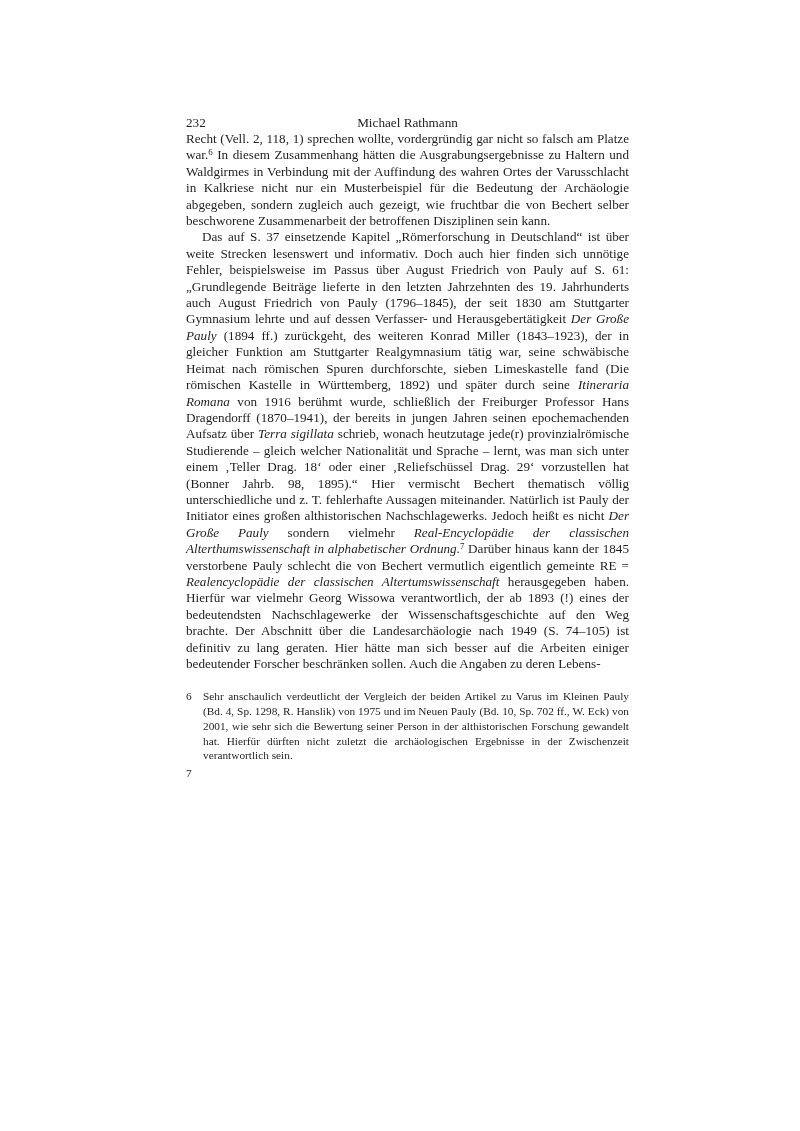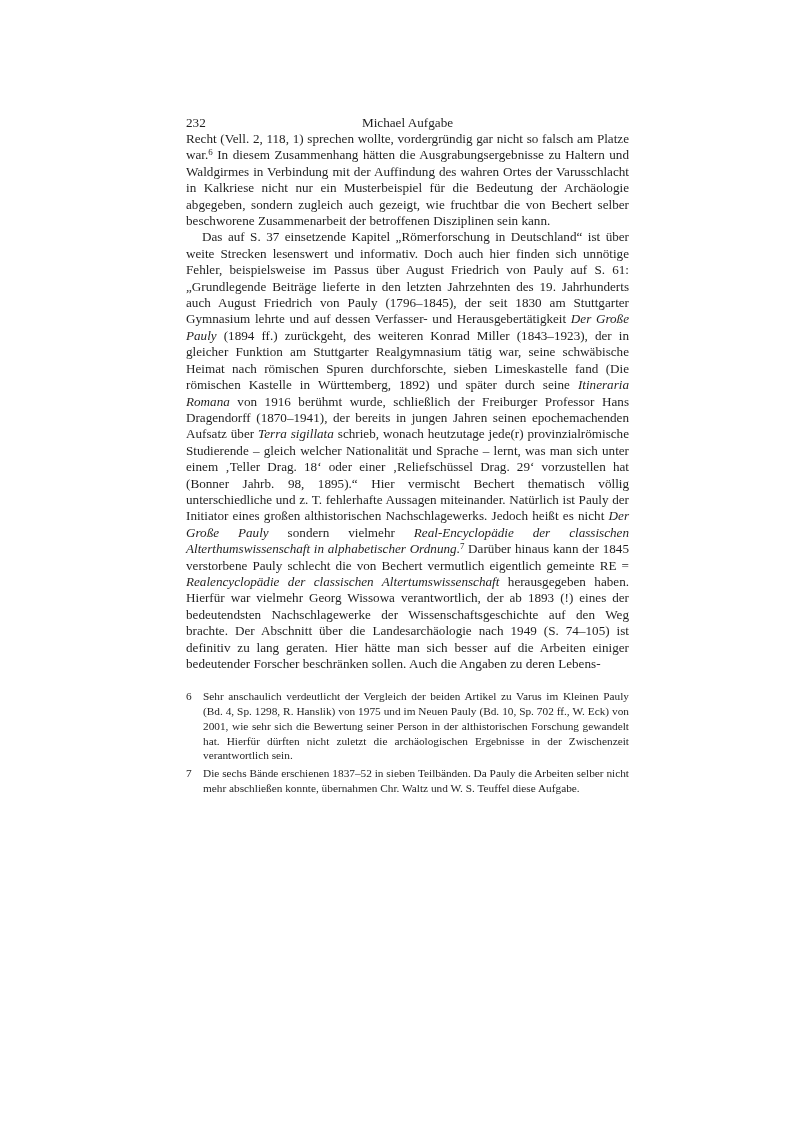--- a/index.html
+++ b/index.html
@@ -76,33 +76,32 @@
   }
 </style>
 </head>
 <body>
 
 <div class="page">
   <div class="content">
 
     <div class="page-header">
       <span class="page-number">232</span>
-      <span class="running-title">Michael Aufgabe</span>
+      <span class="running-title">Michael Rathmann</span>
     </div>
 
     <div class="body-text">
       <p><span>Recht (Vell. 2, 118, 1) sprechen wollte, vordergründig gar nicht so falsch am Platze war.</span><sup>6</sup><span> In diesem Zusammenhang hätten die Ausgrabungsergebnisse zu Haltern und Waldgirmes in Verbindung mit der Auffindung des wahren Ortes der Varusschlacht in Kalkriese nicht nur ein Musterbeispiel für die Bedeutung der Archäologie abgegeben, sondern zugleich auch gezeigt, wie fruchtbar die von Bechert selber beschworene Zusammenarbeit der betroffenen Disziplinen sein kann.</span></p>
       <p class="indented"><span>Das auf S. 37 einsetzende Kapitel „Römerforschung in Deutschland“ ist über weite Strecken lesenswert und informativ. Doch auch hier finden sich unnötige Fehler, beispielsweise im Passus über August Friedrich von Pauly auf S. 61: „Grundlegende Beiträge lieferte in den letzten Jahrzehnten des 19. Jahrhunderts auch August Friedrich von Pauly (1796–1845), der seit 1830 am Stuttgarter Gymnasium lehrte und auf dessen Verfasser- und Herausgebertätigkeit </span><i>Der Große Pauly</i><span> (1894 ff.) zurückgeht, des weiteren Konrad Miller (1843–1923), der in gleicher Funktion am Stuttgarter Realgymnasium tätig war, seine schwäbische Heimat nach römischen Spuren durchforschte, sieben Limeskastelle fand (Die römischen Kastelle in Württemberg, 1892) und später durch seine </span><i>Itineraria Romana</i><span> von 1916 berühmt wurde, schließlich der Freiburger Professor Hans Dragendorff (1870–1941), der bereits in jungen Jahren seinen epochemachenden Aufsatz über </span><i>Terra sigillata</i><span> schrieb, wonach heutzutage jede(r) provinzialrömische Studierende – gleich welcher Nationalität und Sprache – lernt, was man sich unter einem ‚Teller Drag. 18‘ oder einer ‚Reliefschüssel Drag. 29‘ vorzustellen hat (Bonner Jahrb. 98, 1895).“ Hier vermischt Bechert thematisch völlig unterschiedliche und z. T. fehlerhafte Aussagen miteinander. Natürlich ist Pauly der Initiator eines großen althistorischen Nachschlagewerks. Jedoch heißt es nicht </span><i>Der Große Pauly</i><span> sondern vielmehr </span><i>Real-Encyclopädie der classischen Alterthumswissenschaft in alphabetischer Ordnung</i><span>.</span><sup>7</sup><span> Darüber hinaus kann der 1845 verstorbene Pauly schlecht die von Bechert vermutlich eigentlich gemeinte RE = </span><i>Realencyclopädie der classischen Altertumswissenschaft</i><span> herausgegeben haben. Hierfür war vielmehr Georg Wissowa verantwortlich, der ab 1893 (!) eines der bedeutendsten Nachschlagewerke der Wissenschaftsgeschichte auf den Weg brachte. Der Abschnitt über die Landesarchäologie nach 1949 (S. 74–105) ist definitiv zu lang geraten. Hier hätte man sich besser auf die Arbeiten einiger bedeutender Forscher beschränken sollen. Auch die Angaben zu deren Lebens-</span></p>
     </div>
 
     <div class="footnotes">
       <div class="footnote">
         <span class="footnote-number">6</span>
         <span><span>Sehr anschaulich verdeutlicht der Vergleich der beiden Artikel zu Varus im Kleinen Pauly (Bd. 4, Sp. 1298, R. Hanslik) von 1975 und im Neuen Pauly (Bd. 10, Sp. 702 ff., W. Eck) von 2001, wie sehr sich die Bewertung seiner Person in der althistorischen Forschung gewandelt hat. Hierfür dürften nicht zuletzt die archäologischen Ergebnisse in der Zwischenzeit verantwortlich sein.</span></span>
       </div>
       <div class="footnote">
         <span class="footnote-number">7</span>
-        <span><span>Die sechs Bände erschienen 1837–52 in sieben Teilbänden. Da Pauly die Arbeiten selber nicht mehr abschließen konnte, übernahmen Chr. Waltz und W. S. Teuffel diese Aufgabe.</span></span>
       </div>
     </div>
 
   </div>
 </div>
 
 </body></html>

